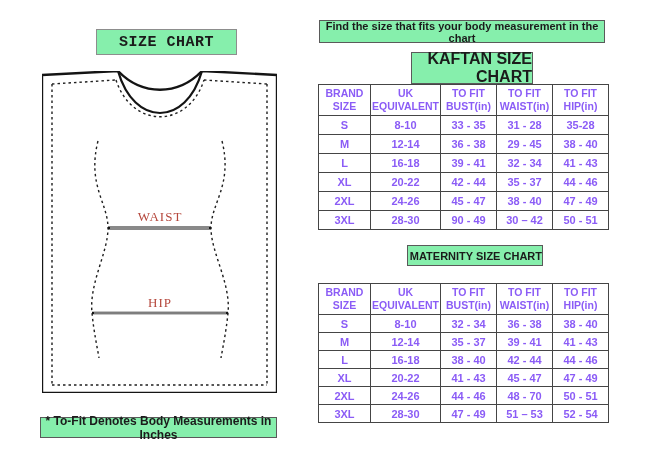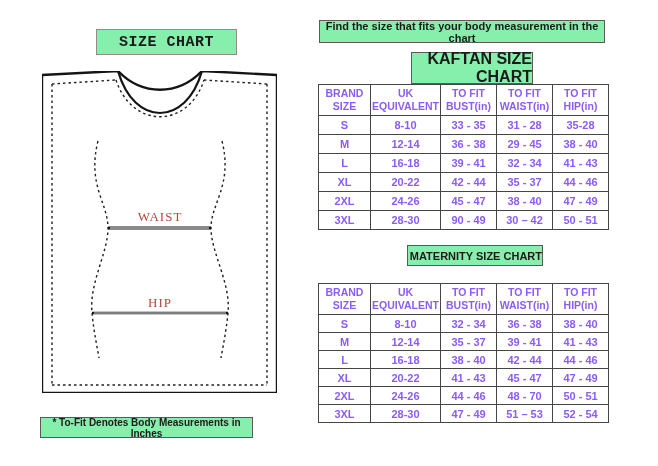--- a/index.html
+++ b/index.html
@@ -33,22 +33,22 @@
     left:411px;top:52px;width:122px;height:32px;
     font-size:16px;
     text-align:right;
   }
   .maternity-title-box{
     left:407px;top:245px;width:136px;height:21px;
     font-size:11px;
     justify-content:flex-end;
   }
   .note-box{
-    left:40px;top:417px;width:213px;height:21px;
-    font-size:10px;
+    left:40px;top:417px;width:237px;height:21px;
+    font-size:12px;
   }
   table.sizetable{
     position:absolute;
     left:318px;
     border-collapse:collapse;
     table-layout:fixed;
     background:#fff;
     font-weight:bold;
     color:#8b5cf6;
   }

